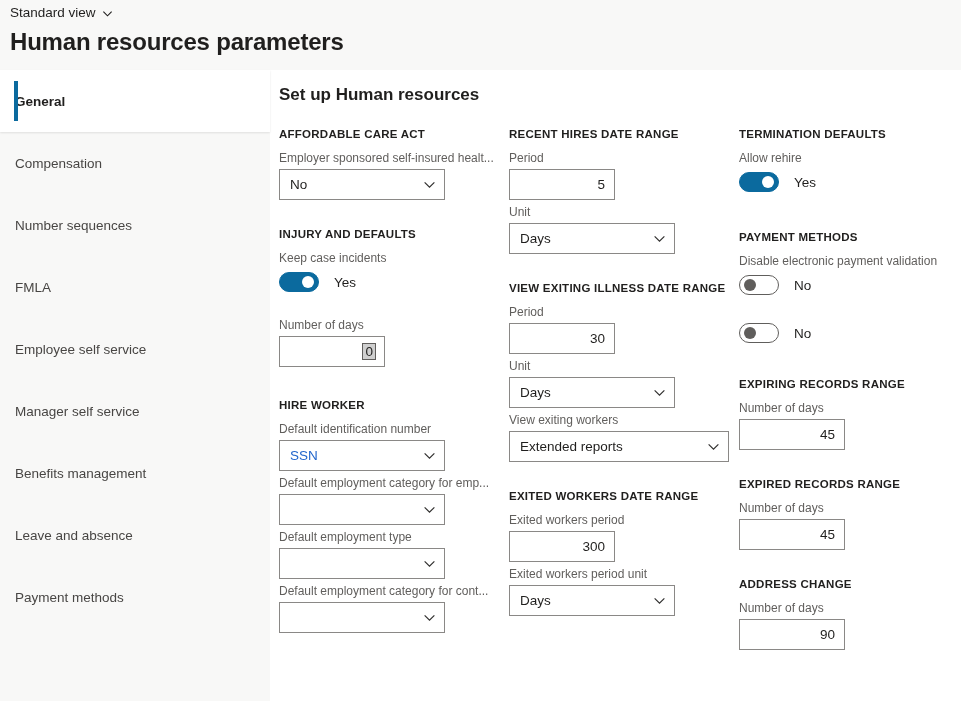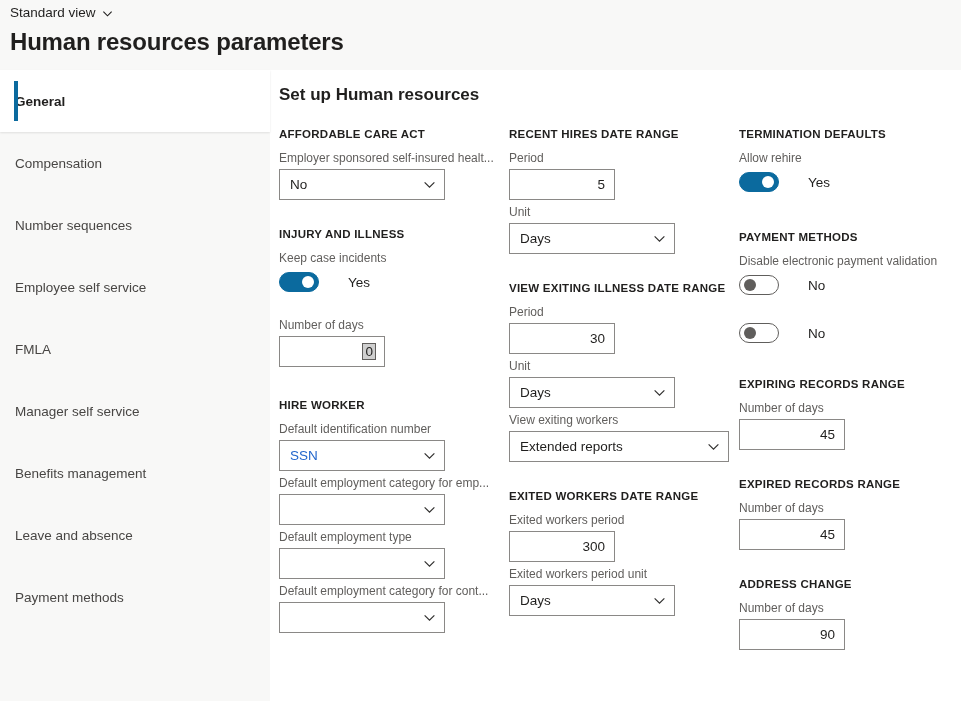--- a/index.html
+++ b/index.html
@@ -166,21 +166,21 @@
   }
 
   .w-select   { width: 166px; }
   .w-select-wide { width: 220px; }
   .w-num      { width: 106px; }
 
   
   .toggle-row {
     display: flex;
     align-items: center;
-    gap: 29px;
+    gap: 15px;
     height: 26px;
   }
   .toggle {
     position: relative;
     width: 40px;
     height: 20px;
     border-radius: 10px;
     box-sizing: border-box;
     cursor: pointer;
     flex: 0 0 40px;
@@ -225,24 +225,24 @@
   <div class="sidebar-item selected">
     <span>General</span>
   </div>
   <div class="sidebar-item">
     <span>Compensation</span>
   </div>
   <div class="sidebar-item">
     <span>Number sequences</span>
   </div>
   <div class="sidebar-item">
+    <span>FMLA</span>
+  </div>
+  <div class="sidebar-item">
     <span>Employee self service</span>
-  </div>
-  <div class="sidebar-item">
-    <span>FMLA</span>
   </div>
   <div class="sidebar-item">
     <span>Manager self service</span>
   </div>
   <div class="sidebar-item">
     <span>Benefits management</span>
   </div>
   <div class="sidebar-item">
     <span>Leave and absence</span>
   </div>
@@ -267,21 +267,21 @@
                 <path d="M1.5 4 L6 8.5 L10.5 4" fill="none" stroke="#323130" stroke-width="1.1"></path>
               </svg>
           </span>
         </div>
       </div>
     </div>
 
     <div class="sp-24"></div>
 
     <div class="group">
-      <div class="group-head">INJURY AND ILLNESS</div>
+      <div class="group-head">INJURY AND DEFAULTS</div>
       <div class="field">
         <div class="field-label">Keep case incidents</div>
         <div class="toggle-row">
           <div class="toggle on">
               <span class="knob"></span>
             </div>
           <span class="toggle-text">Yes</span>
         </div>
       </div>
       <div class="sp-18"></div>

